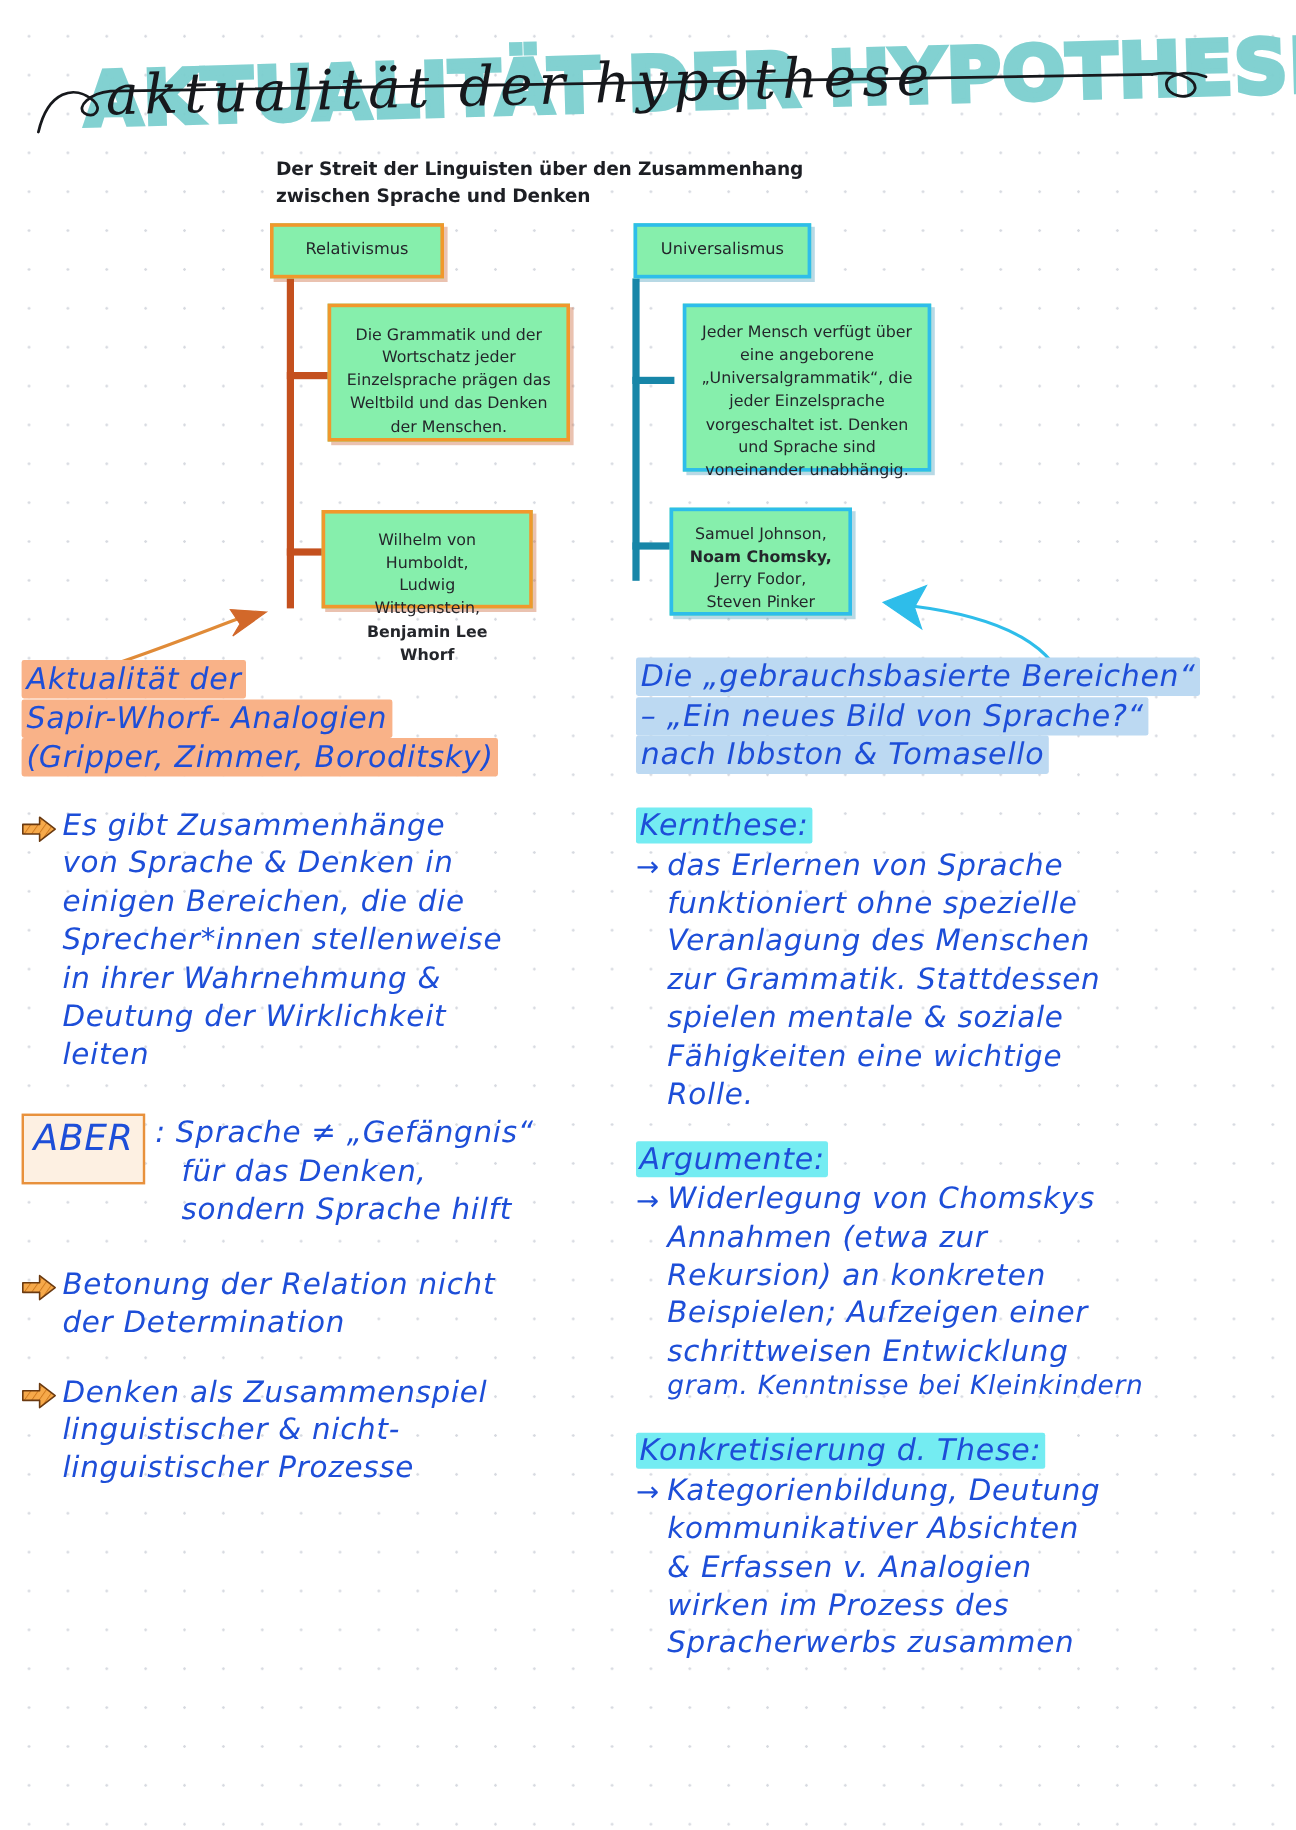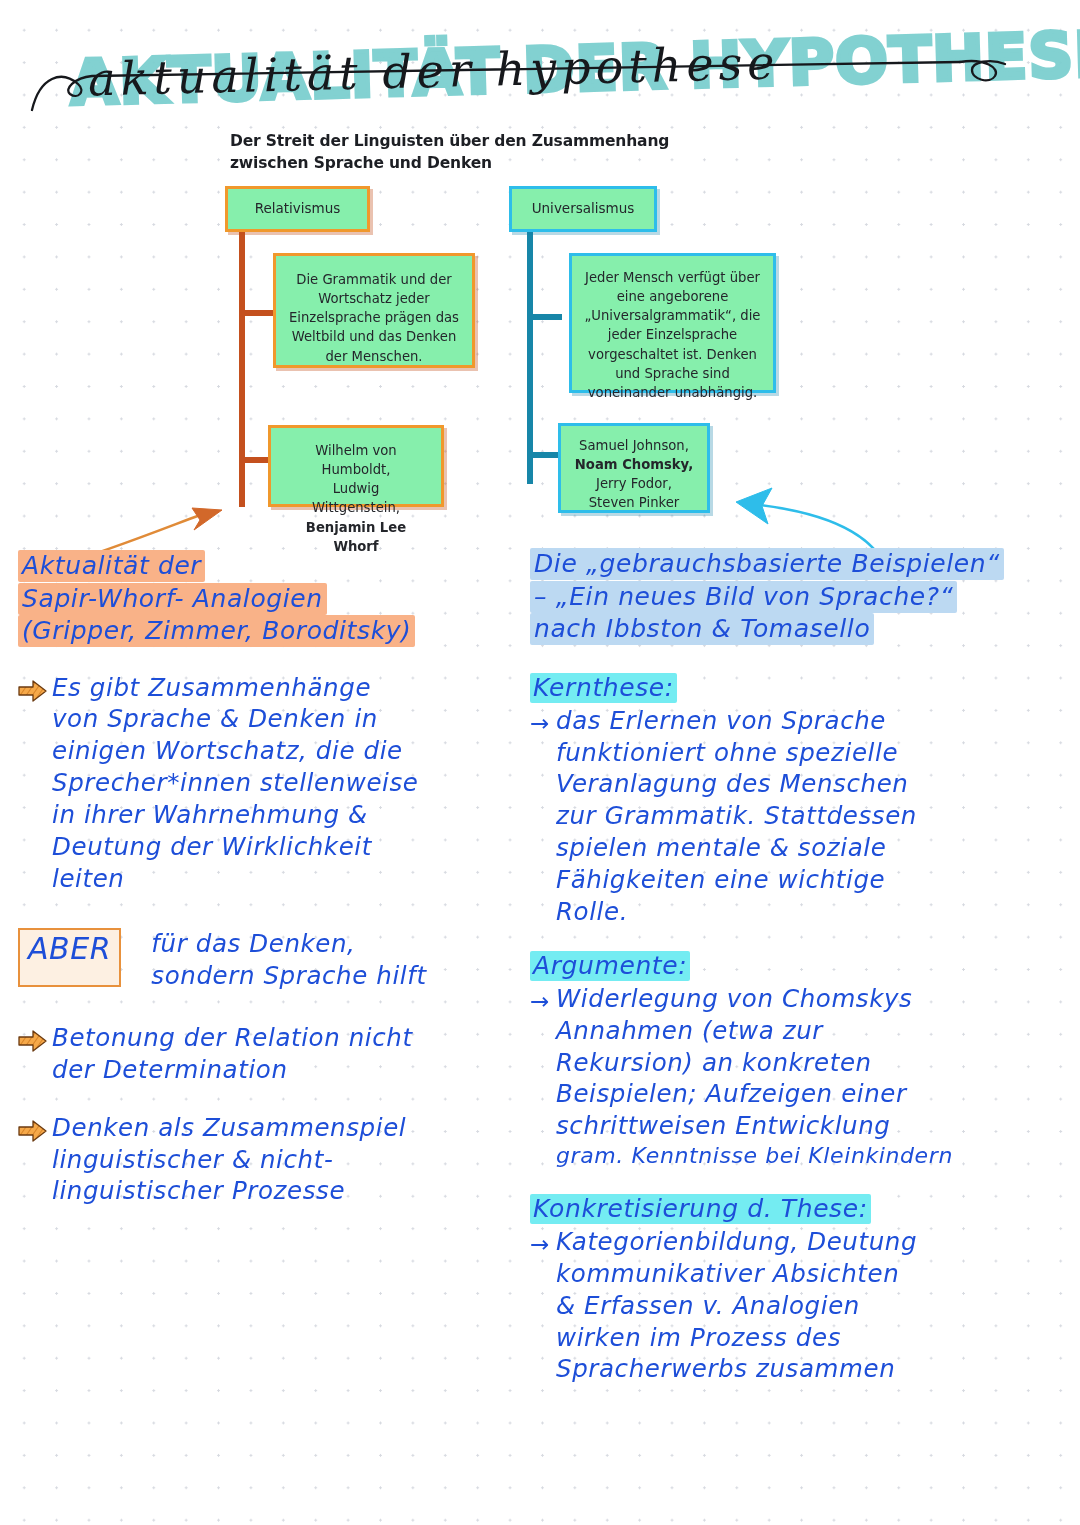--- a/index.html
+++ b/index.html
@@ -56,21 +56,21 @@
     position:absolute; background:#86efac;
     font-family:"DejaVu Sans", sans-serif;
     font-size:13.2px; line-height:1.45; color:#24262b;
     text-align:center;
   }
   .dg-box.orange{ border:3.5px solid #f0982c; box-shadow:3px 3px 0 rgba(196,80,30,.35); }
   .dg-box.cyan  { border:3.5px solid #2ebdea; box-shadow:3px 3px 0 rgba(20,130,170,.30); }
   .dg-box b{ font-weight:bold; }
   .dg-title{ font-size:13.5px; }
   #box-rel   { left:225px; top:68px;  width:145px; height:46px; display:flex; align-items:center; justify-content:center;}
-  #box-uni   { left:509px; top:68px;  width:148px; height:46px; display:flex; align-items:center; justify-content:center;}
+  #box-uni   { left:528px; top:68px;  width:148px; height:46px; display:flex; align-items:center; justify-content:center;}
   #box-rel-d { left:273px; top:135px; width:202px; height:115px; padding:14px 10px 0;}
   #box-uni-d { left:569px; top:135px; width:207px; height:140px; padding:12px 10px 0;}
   #box-rel-n { left:268px; top:307px; width:176px; height:82px; padding:13px 25px 0;}
   #box-uni-n { left:558px; top:305px; width:152px; height:90px; padding:10px 8px 0;}
   .conn{ position:absolute; background:#c4501e; }
   .conn.cy{ background:#1786a8; }
 
   
   .hw{
     font-family:"DejaVu Sans", sans-serif;
@@ -192,31 +192,32 @@
               <rect width="5" height="5" fill="#f6a94a"></rect>
               <line x1="0" y1="0" x2="0" y2="5" stroke="#d07a1e" stroke-width="1.6"></line>
             </pattern>
           </defs>
           <path d="M1 7 L15 7 L15 1 L28 11 L15 21 L15 15 L1 15 Z" fill="url(#hatchA)" stroke="#6b3a10" stroke-width="1.3" stroke-linejoin="round"></path>
         </svg>
       </div>
       <div class="bullet-text">
         <div>Es gibt Zusammenhänge</div>
         <div>von Sprache &amp; Denken in</div>
-        <div>einigen Wortschatz, die die</div>
+        <div>einigen Bereichen, die die</div>
         <div>Sprecher*innen stellenweise</div>
         <div>in ihrer Wahrnehmung &amp;</div>
         <div>Deutung der Wirklichkeit</div>
         <div>leiten</div>
       </div>
     </div>
 
     <div id="aber-row">
       <div id="aber-tag">ABER</div>
       <div id="aber-body">
+        <div>: Sprache ≠ „Gefängnis“</div>
         <div style="padding-left:22px;">für das Denken,</div>
         <div style="padding-left:22px;">sondern Sprache hilft</div>
       </div>
     </div>
 
     <div class="bullet-row" style="margin-top:30px;">
       <div class="bullet-icon">
         <svg width="30" height="22" viewBox="0 0 30 22">
           <path d="M1 7 L15 7 L15 1 L28 11 L15 21 L15 15 L1 15 Z" fill="url(#hatchA)" stroke="#6b3a10" stroke-width="1.3" stroke-linejoin="round"></path>
         </svg>
@@ -237,21 +238,21 @@
         <div>Denken als Zusammenspiel</div>
         <div>linguistischer &amp; nicht-</div>
         <div>linguistischer Prozesse</div>
       </div>
     </div>
   </div>
 
   <div class="col hw" id="col-right">
 
     <div>
-      <span class="hl-head hl-head-b"><span class="m">Die „gebrauchsbasierte Beispielen“</span></span>
+      <span class="hl-head hl-head-b"><span class="m">Die „gebrauchsbasierte Bereichen“</span></span>
       <span class="hl-head hl-head-b"><span class="m">– „Ein neues Bild von Sprache?“</span></span>
       <span class="hl-head hl-head-b"><span class="m">nach Ibbston &amp; Tomasello</span></span>
     </div>
 
     <div style="margin-top:26px;">
       <span class="sub-head"><span class="m">Kernthese:</span></span>
       <div class="arrow-row">
         <div class="arrow-icon">→</div>
         <div class="arrow-text">
           <div>das Erlernen von Sprache</div>

